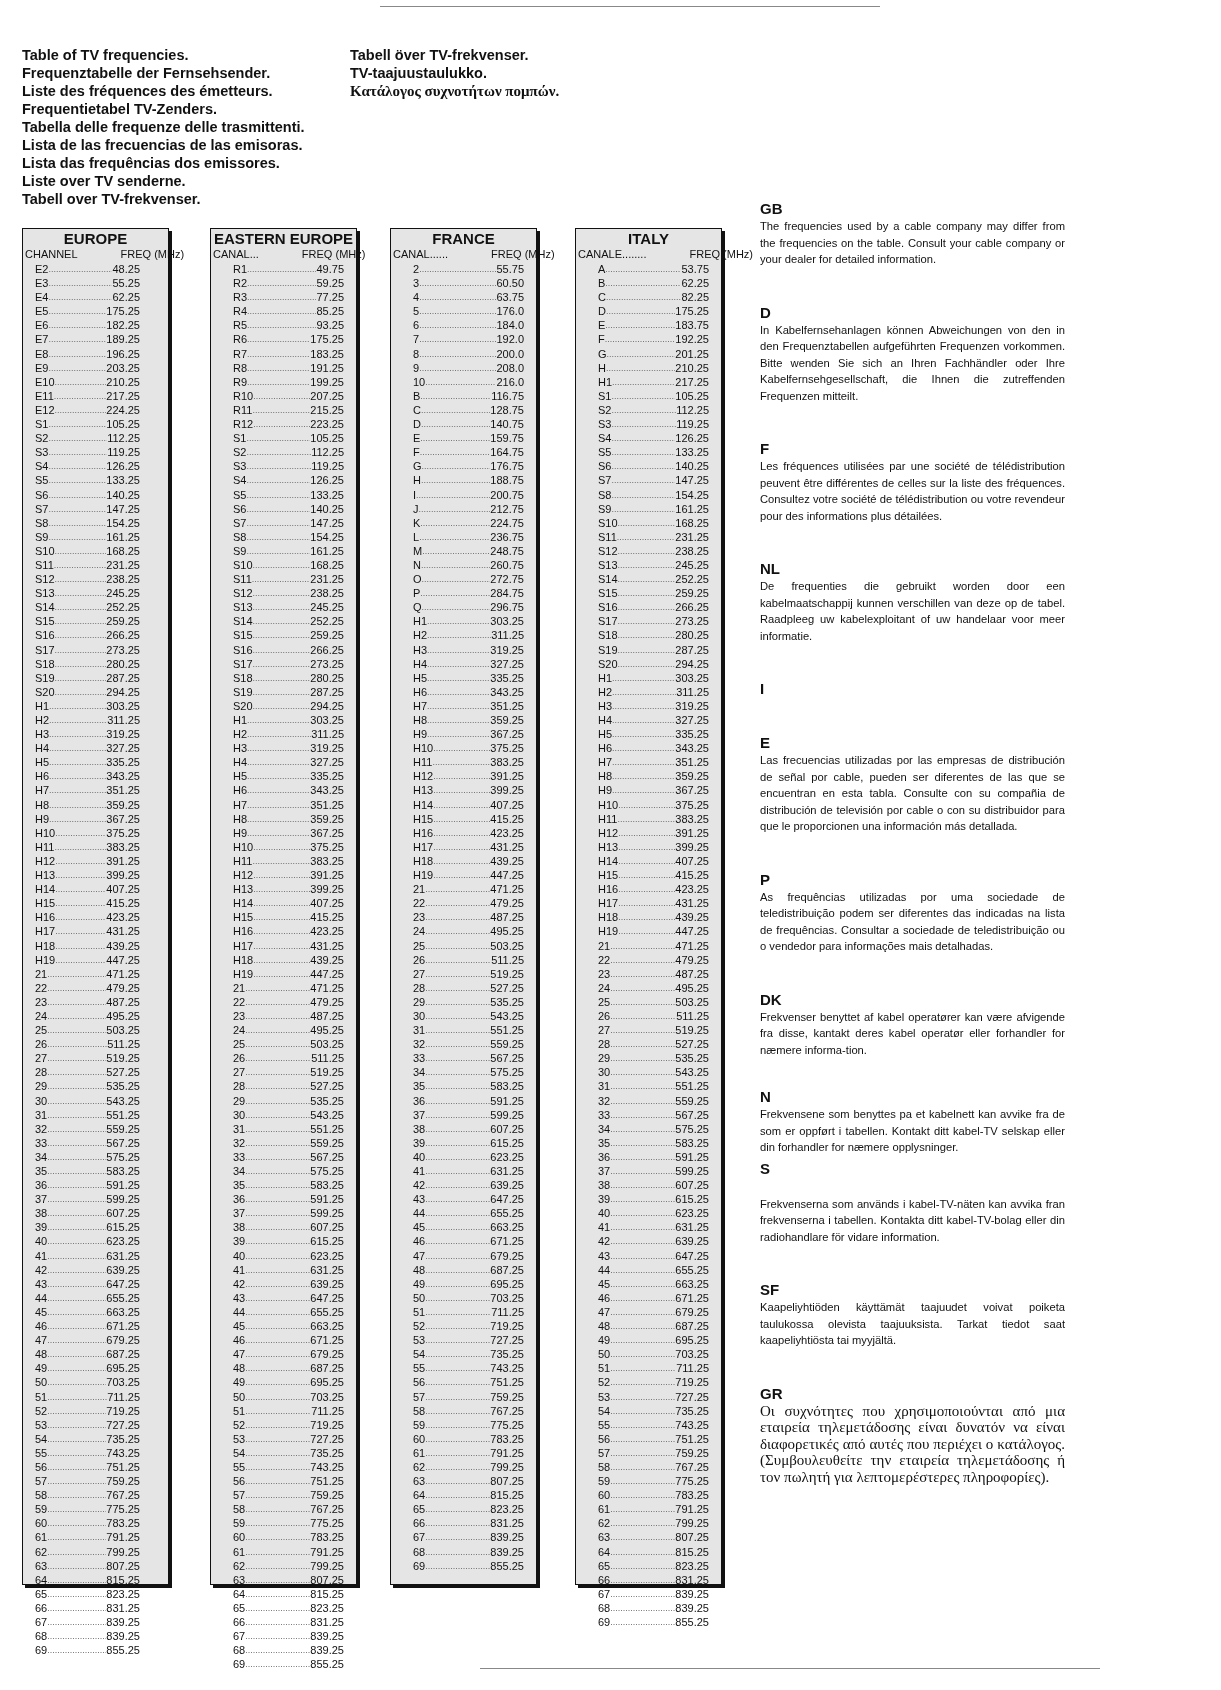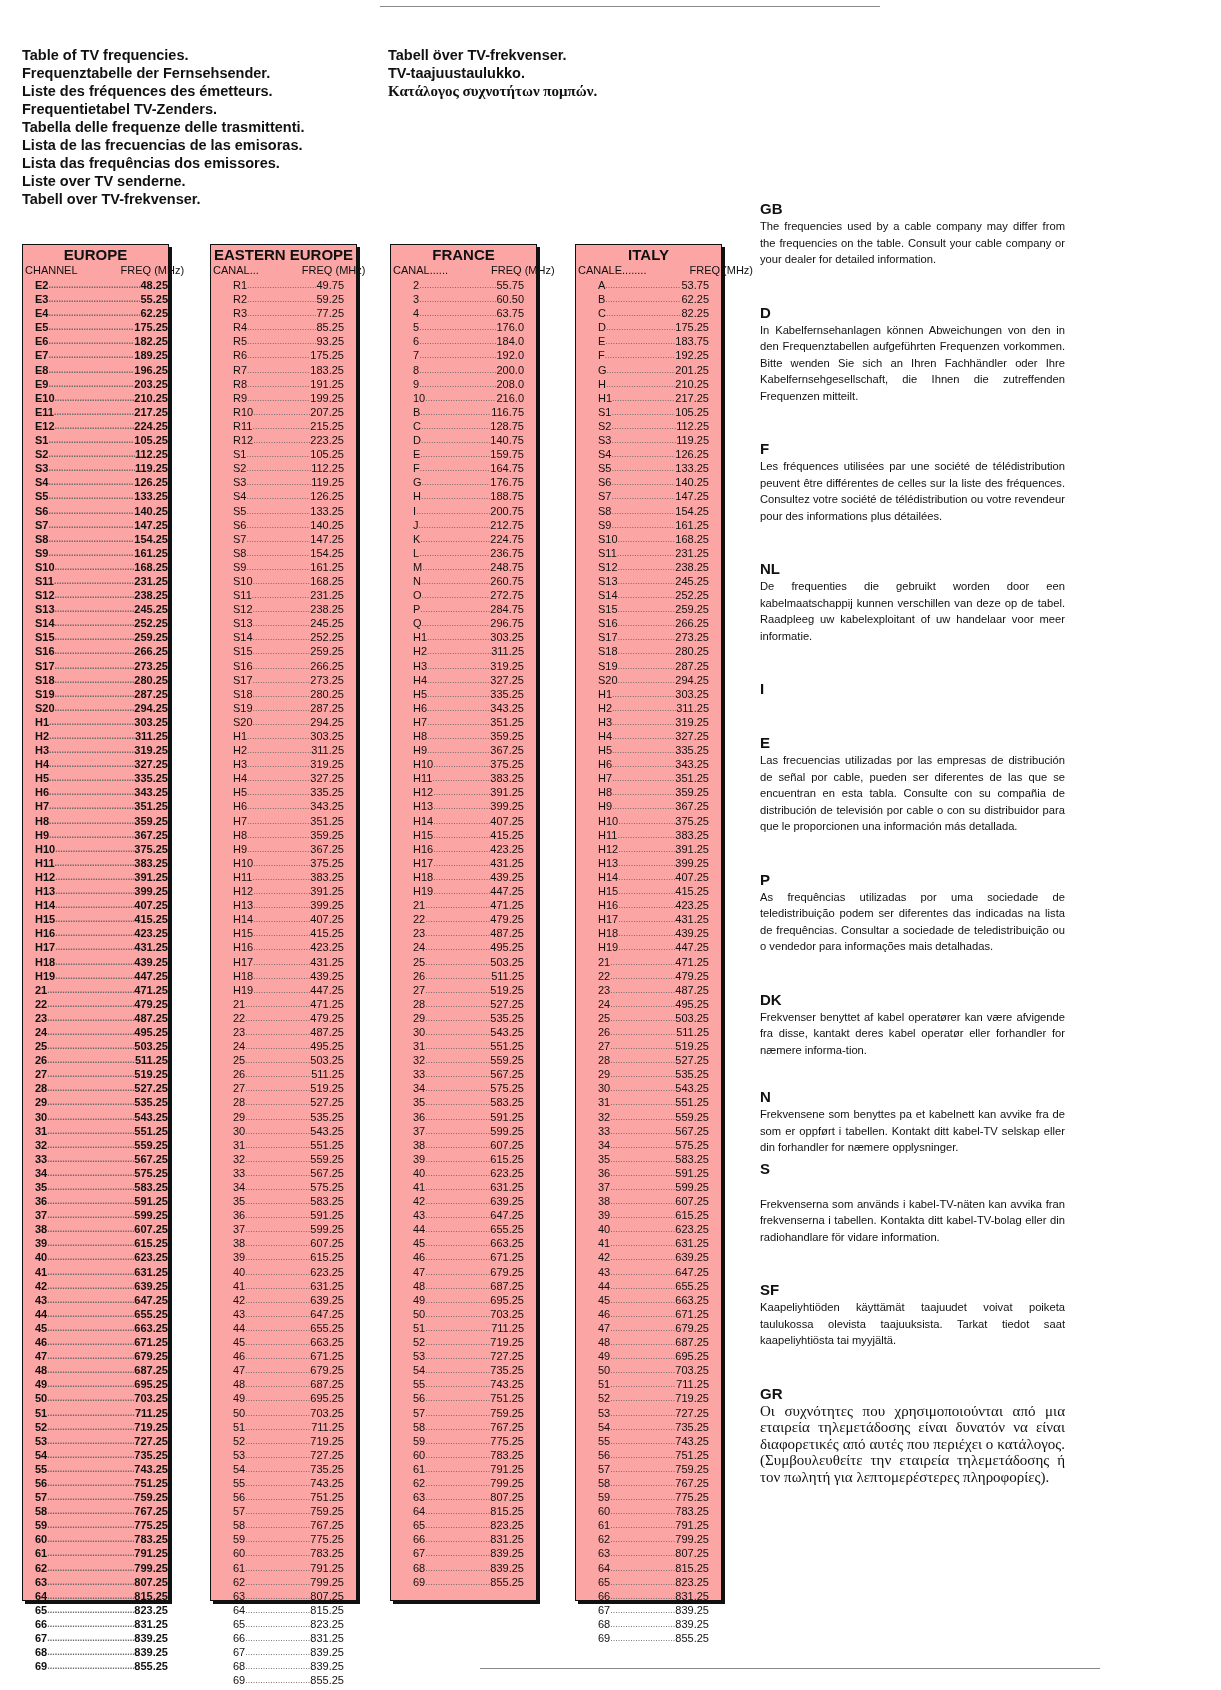--- a/index.html
+++ b/index.html
@@ -2,21 +2,21 @@
 <html><head>
 <meta charset="utf-8">
 <style>
   html, body { margin: 0; padding: 0; background: #ffffff; }
   body { width: 1221px; height: 1690px; position: relative; overflow: hidden;
          font-family: "Liberation Sans", sans-serif; color: #111; }
   .scan-line { position: absolute; height: 1px; background: #888; }
   .titles { position: absolute; top: 46px; font-weight: bold; font-size: 14.5px; line-height: 18px; }
   .titles div { white-space: nowrap; }
   .titles .greek { font-family: "Liberation Serif", serif; font-size: 15px; }
-  .tbl { position: absolute; top: 244px; border: 1.5px solid #111; background: #fca5a5;
+  .tbl { position: absolute; top: 228px; border: 1.5px solid #111; background: #e5e5e5;
          box-shadow: 3px 3px 0 #111; }
   .tbl .hd { text-align: center; font-weight: bold; font-size: 15px; line-height: 17px; padding-top: 1px; }
   .tbl .colhd { font-size: 11px; white-space: nowrap; line-height: 14px; padding-left: 2px; display: flex; justify-content: space-between; padding-right: 2px; gap: 43px; }
   .tbl .rows { padding-top: 1px; }
   .tbl .row { display: flex; font-size: 11px; line-height: 14.1px; height: 14.1px; }
   .tbl .row .ch { white-space: nowrap; }
   .tbl .row .dots { flex: 1; overflow: hidden; white-space: nowrap; color: #666; font-size: 9px; letter-spacing: 0px; }
   .tbl .row .fq { white-space: nowrap; text-align: right; }
   .notes { position: absolute; left: 760px; top: 200px; width: 305px; }
   .note { margin-bottom: 0; }
@@ -34,33 +34,33 @@
   <div>Table of TV frequencies.</div>
   <div>Frequenztabelle der Fernsehsender.</div>
   <div>Liste des fréquences des émetteurs.</div>
   <div>Frequentietabel TV-Zenders.</div>
   <div>Tabella delle frequenze delle trasmittenti.</div>
   <div>Lista de las frecuencias de las emisoras.</div>
   <div>Lista das frequências dos emissores.</div>
   <div>Liste over TV senderne.</div>
   <div>Tabell over TV-frekvenser.</div>
 </div>
-<div class="titles" style="left:388px;">
+<div class="titles" style="left:350px;">
   <div>Tabell över TV-frekvenser.</div>
   <div>TV-taajuustaulukko.</div>
   <div class="greek">Κατάλογος συχνοτήτων πομπών.</div>
 </div>
 
 <div class="tbl" style="left:22px; width:145px; height:1355px;">
     <div class="hd">EUROPE</div>
     <div class="colhd">
       <span>CHANNEL</span>
       <span>FREQ (MHz)</span>
     </div>
-    <div class="rows" style="padding-left:12px; padding-right:0;font-weight:bold;">
+    <div class="rows" style="padding-left:12px; padding-right:28px;">
       <div class="row">
         <span class="ch">E2</span>
         <span class="dots">............................................................</span>
         <span class="fq">48.25</span>
       </div>
       <div class="row">
         <span class="ch">E3</span>
         <span class="dots">............................................................</span>
         <span class="fq">55.25</span>
       </div>

